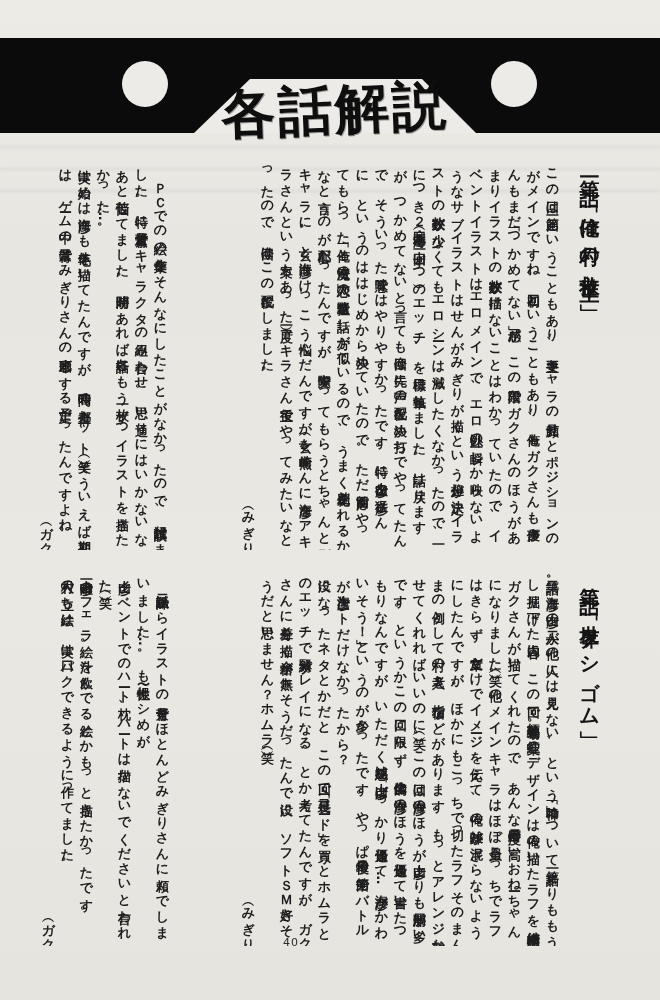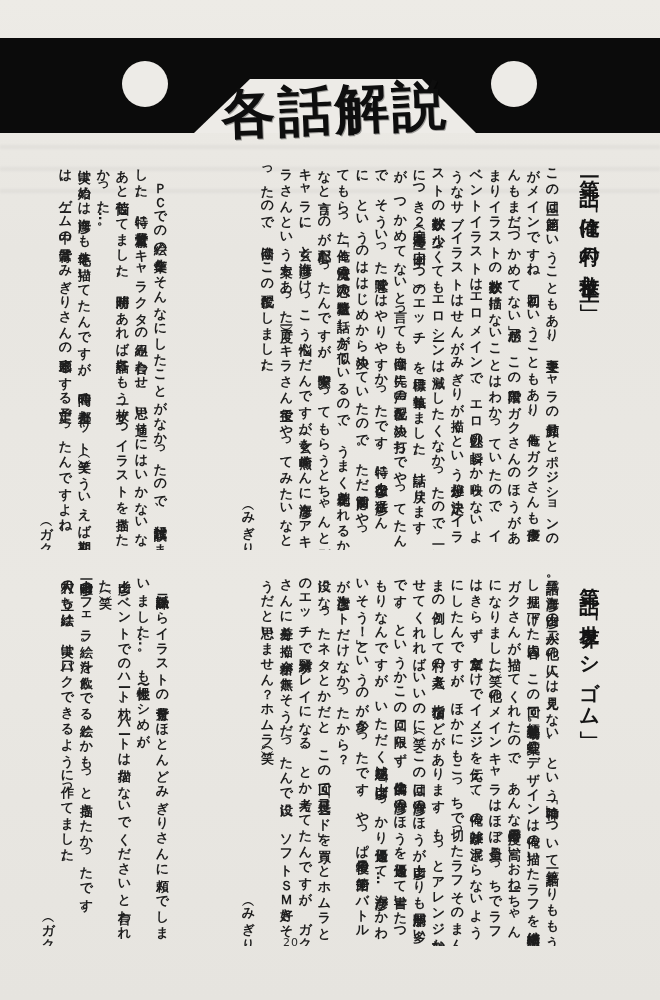--- a/index.html
+++ b/index.html
@@ -88,15 +88,15 @@
   </div>
 
   <div class="v body-text" style="left:26px;top:570px;width:146px;height:376px;">
     <p>　二話以降からイラストの背景をほとんどみぎりさんに頼んでしまいました…。も〜根性ナシめが。</p>
     <p>山彦イベントでのハート枕、ハートは描かないでくださいと言われた（笑）</p>
     <p>山彦唯一のフェラ絵。汁を飲んでる絵とかもっと描きたかったです。</p>
     <p>村人の立ち絵は、実は口パクできるように作ってました。</p>
     <p class="sig">（ガク）</p>
   </div>
 
-  <div class="page-num">20</div>
+  <div class="page-num">40</div>
 
 </div>
 
 </body></html>

